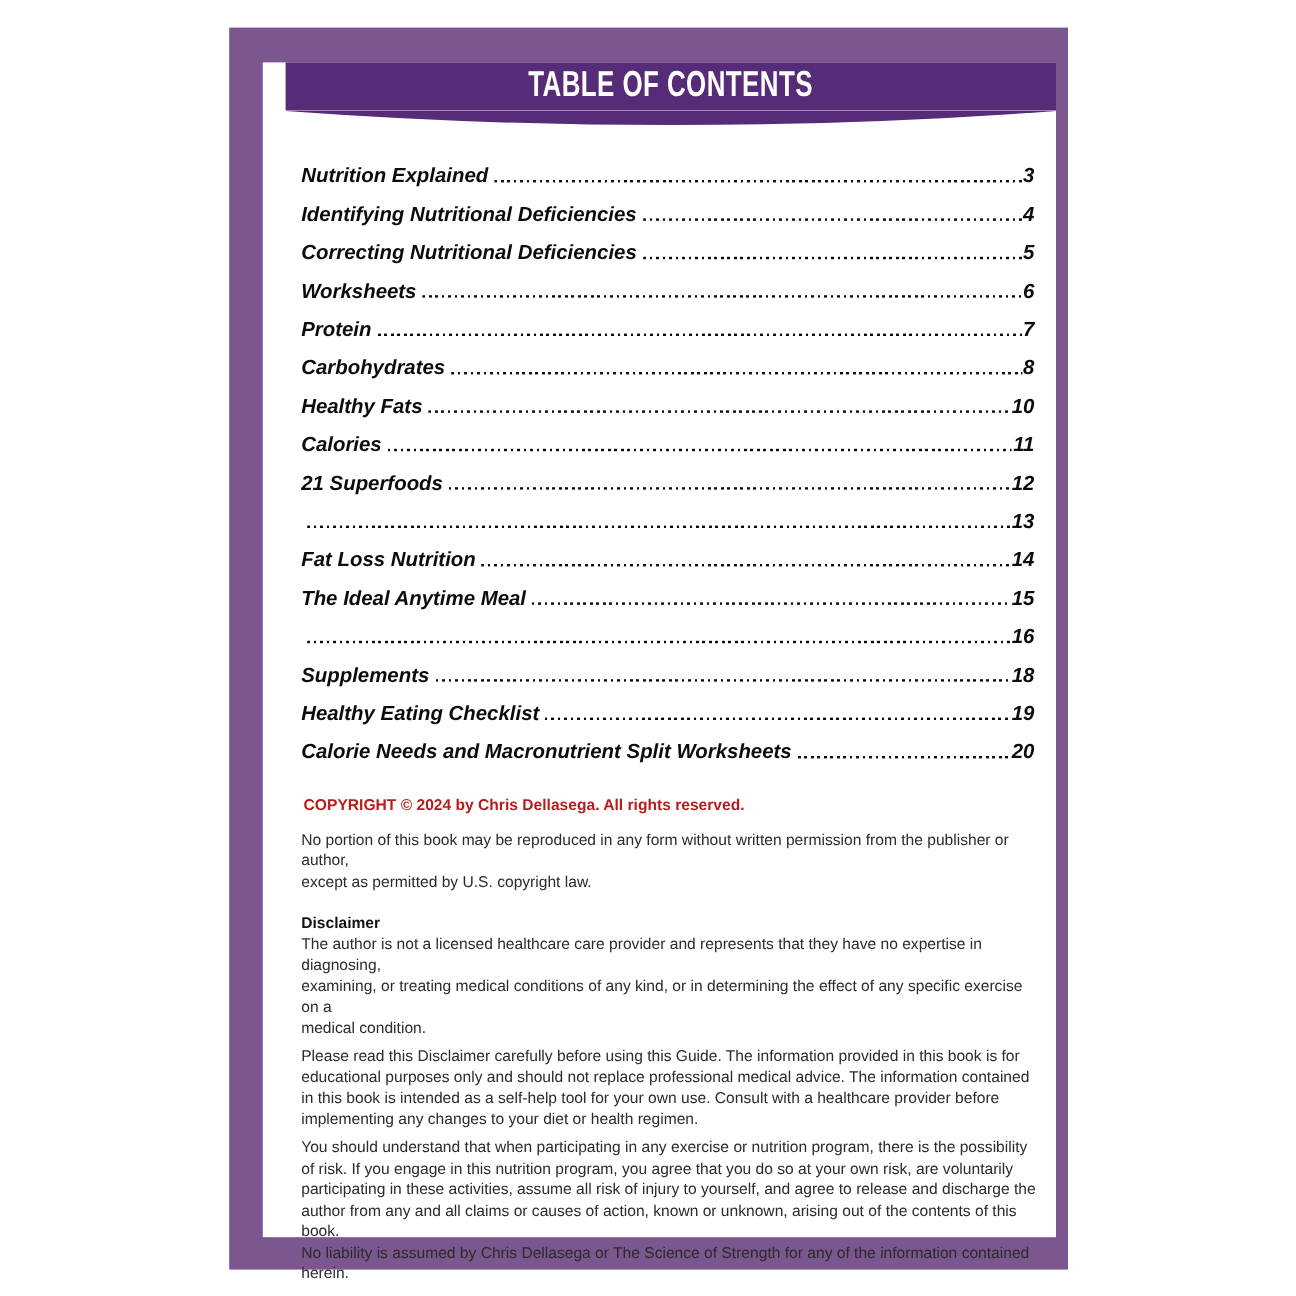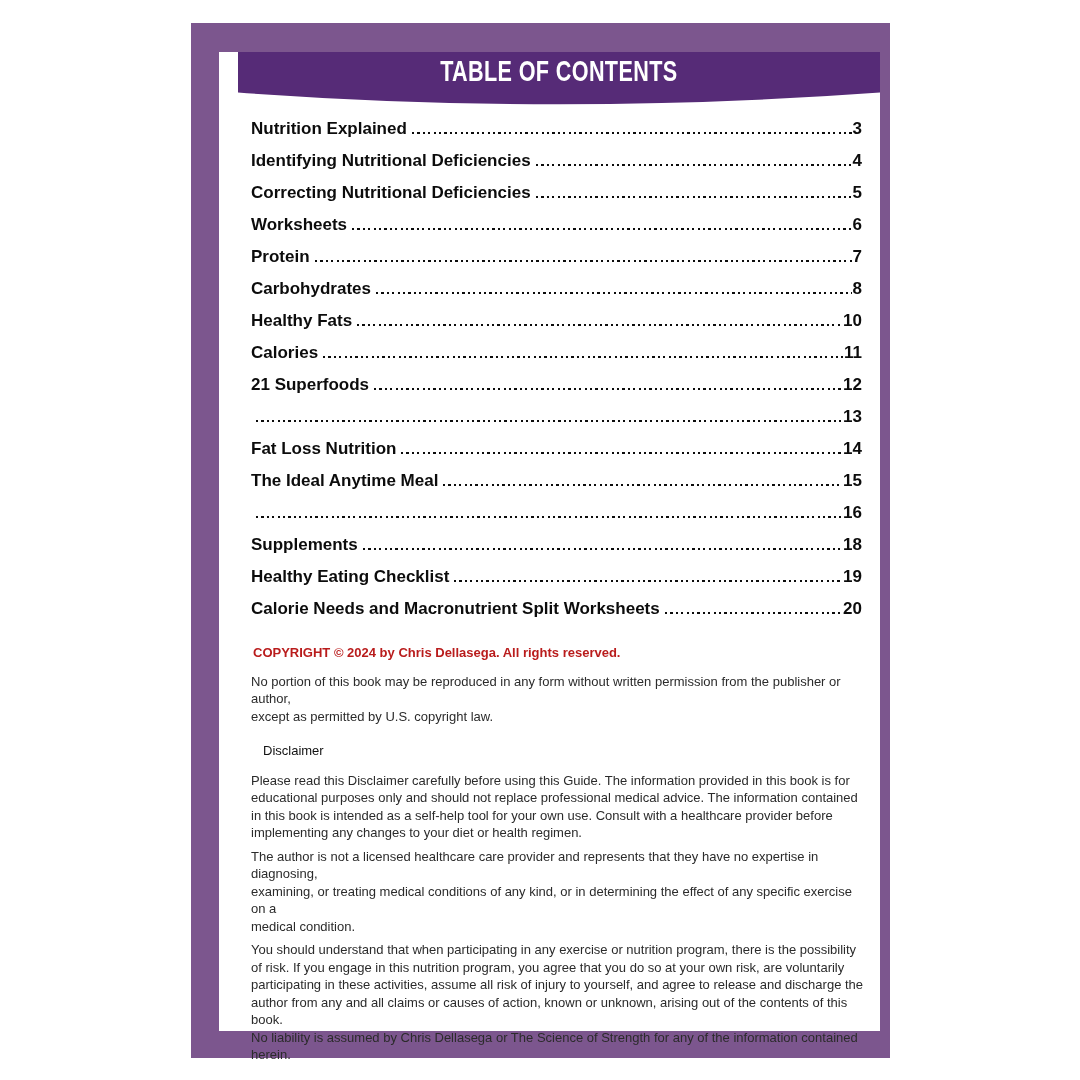--- a/index.html
+++ b/index.html
@@ -41,22 +41,23 @@
     font-weight: bold;
     letter-spacing: 0.5px;
     transform: scaleX(0.72);
     transform-origin: center center;
     white-space: nowrap;
     margin-top: -2px;
   }
   .banner-curve { display: block; width: 642px; height: 13px; }
 
   .toc {
-    margin-top: 14px;
+    margin-top: 32px;
     padding: 0 18px 0 13px;
+    font-style: italic;
   }
   .toc-row {
     display: flex;
     align-items: baseline;
     height: 32px;
     font-size: 17px;
     font-weight: bold;
     color: #0c0c0c;
   }
   .toc-label { white-space: nowrap; }
@@ -75,21 +76,21 @@
     font-size: 13px;
     line-height: 17.5px;
     color: #2b2b2b;
   }
   .copyright-line {
     font-weight: bold;
     color: #b91c1c;
     margin: 0 0 11px 2px;
   }
   .notice { margin: 0 0 17px 0; white-space: pre-line; }
-  .disclaimer-heading { font-weight: normal; color: #111111; margin: 12px; }
+  .disclaimer-heading { font-weight: bold; color: #111111; margin: 0; }
   .para { margin: 0 0 6px 0; white-space: pre-line; }
   .para:last-child { margin-bottom: 0; }
 </style>
 </head>
 <body>
 
 <div class="canvas">
   <div class="frame">
     <div class="sheet">
 
@@ -196,27 +197,27 @@
             <span class="toc-leader"></span>
             <span class="toc-page">20</span>
           </div>
         </div>
 
       <div class="legal">
         <p class="copyright-line">COPYRIGHT © 2024 by Chris Dellasega. All rights reserved.</p>
         <p class="notice">No portion of this book may be reproduced in any form without written permission from the publisher or author,
 except as permitted by U.S. copyright law.</p>
         <p class="disclaimer-heading">Disclaimer</p>
+        <p class="para">The author is not a licensed healthcare care provider and represents that they have no expertise in diagnosing,
+examining, or treating medical conditions of any kind, or in determining the effect of any specific exercise on a
+medical condition.</p>
         <p class="para">Please read this Disclaimer carefully before using this Guide. The information provided in this book is for
 educational purposes only and should not replace professional medical advice. The information contained
 in this book is intended as a self-help tool for your own use. Consult with a healthcare provider before
 implementing any changes to your diet or health regimen.</p>
-        <p class="para">The author is not a licensed healthcare care provider and represents that they have no expertise in diagnosing,
-examining, or treating medical conditions of any kind, or in determining the effect of any specific exercise on a
-medical condition.</p>
         <p class="para">You should understand that when participating in any exercise or nutrition program, there is the possibility
 of risk. If you engage in this nutrition program, you agree that you do so at your own risk, are voluntarily
 participating in these activities, assume all risk of injury to yourself, and agree to release and discharge the
 author from any and all claims or causes of action, known or unknown, arising out of the contents of this book.
 No liability is assumed by Chris Dellasega or The Science of Strength for any of the information contained
 herein.</p>
       </div>
 
     </div>
   </div>

